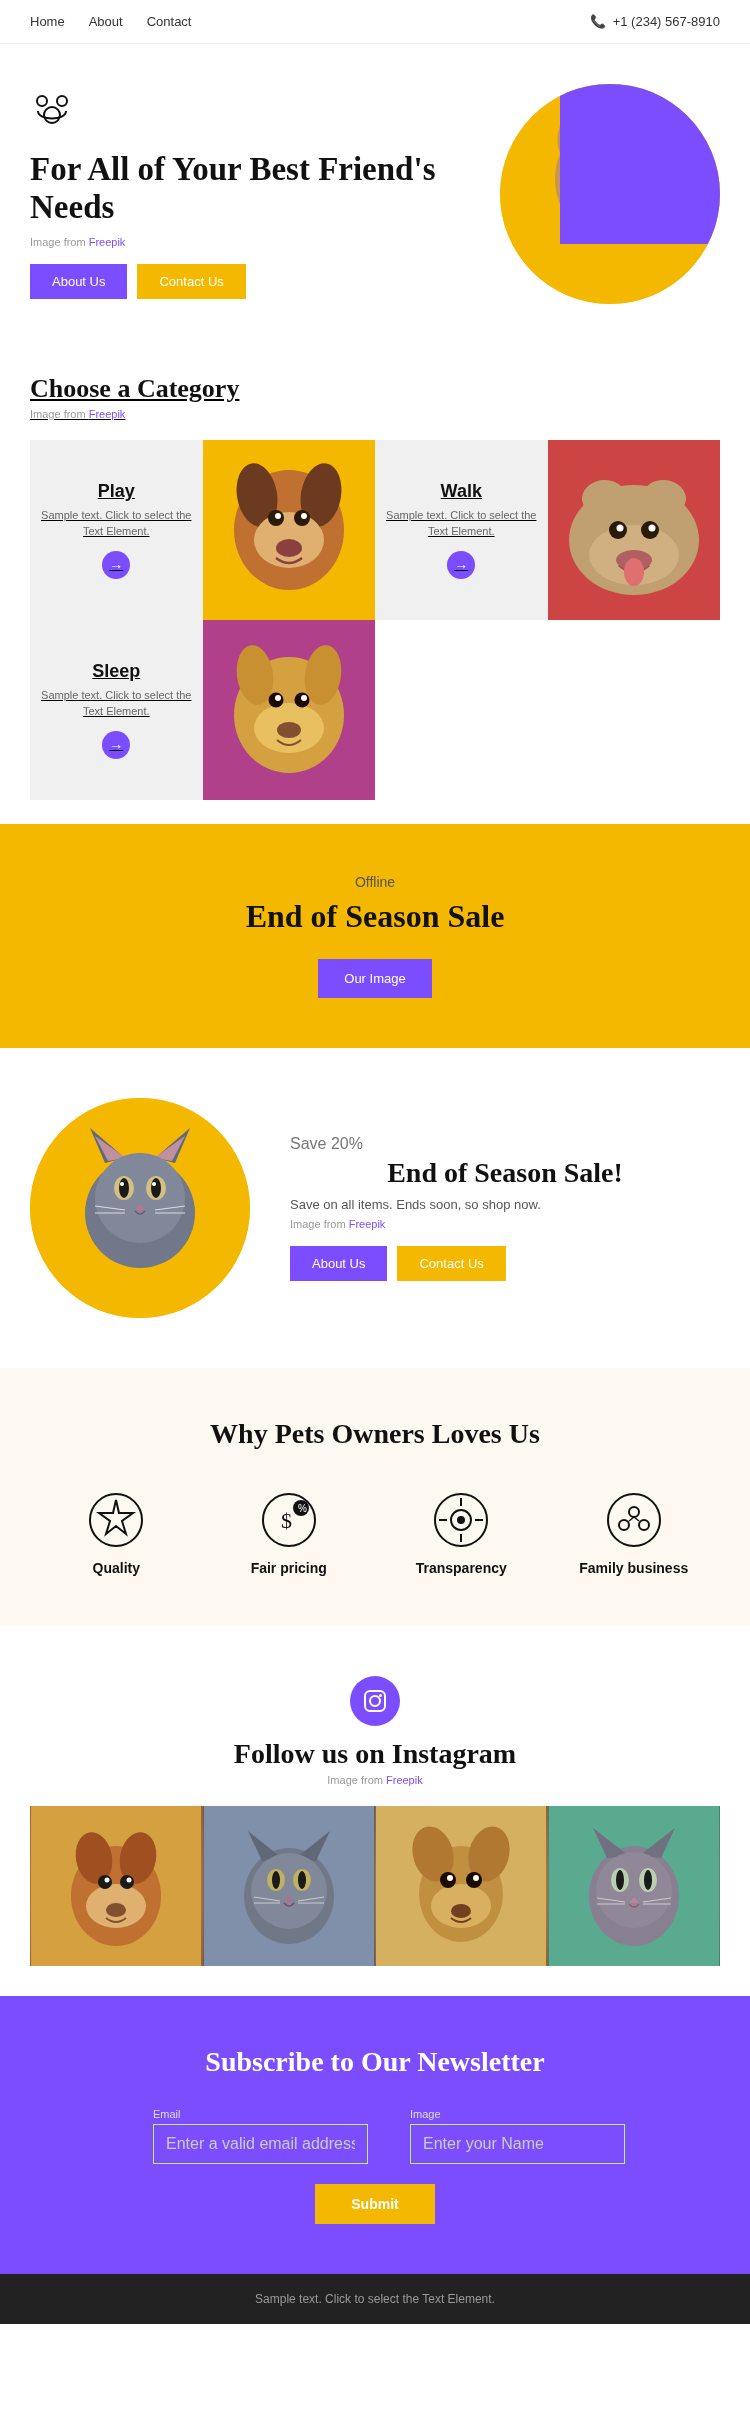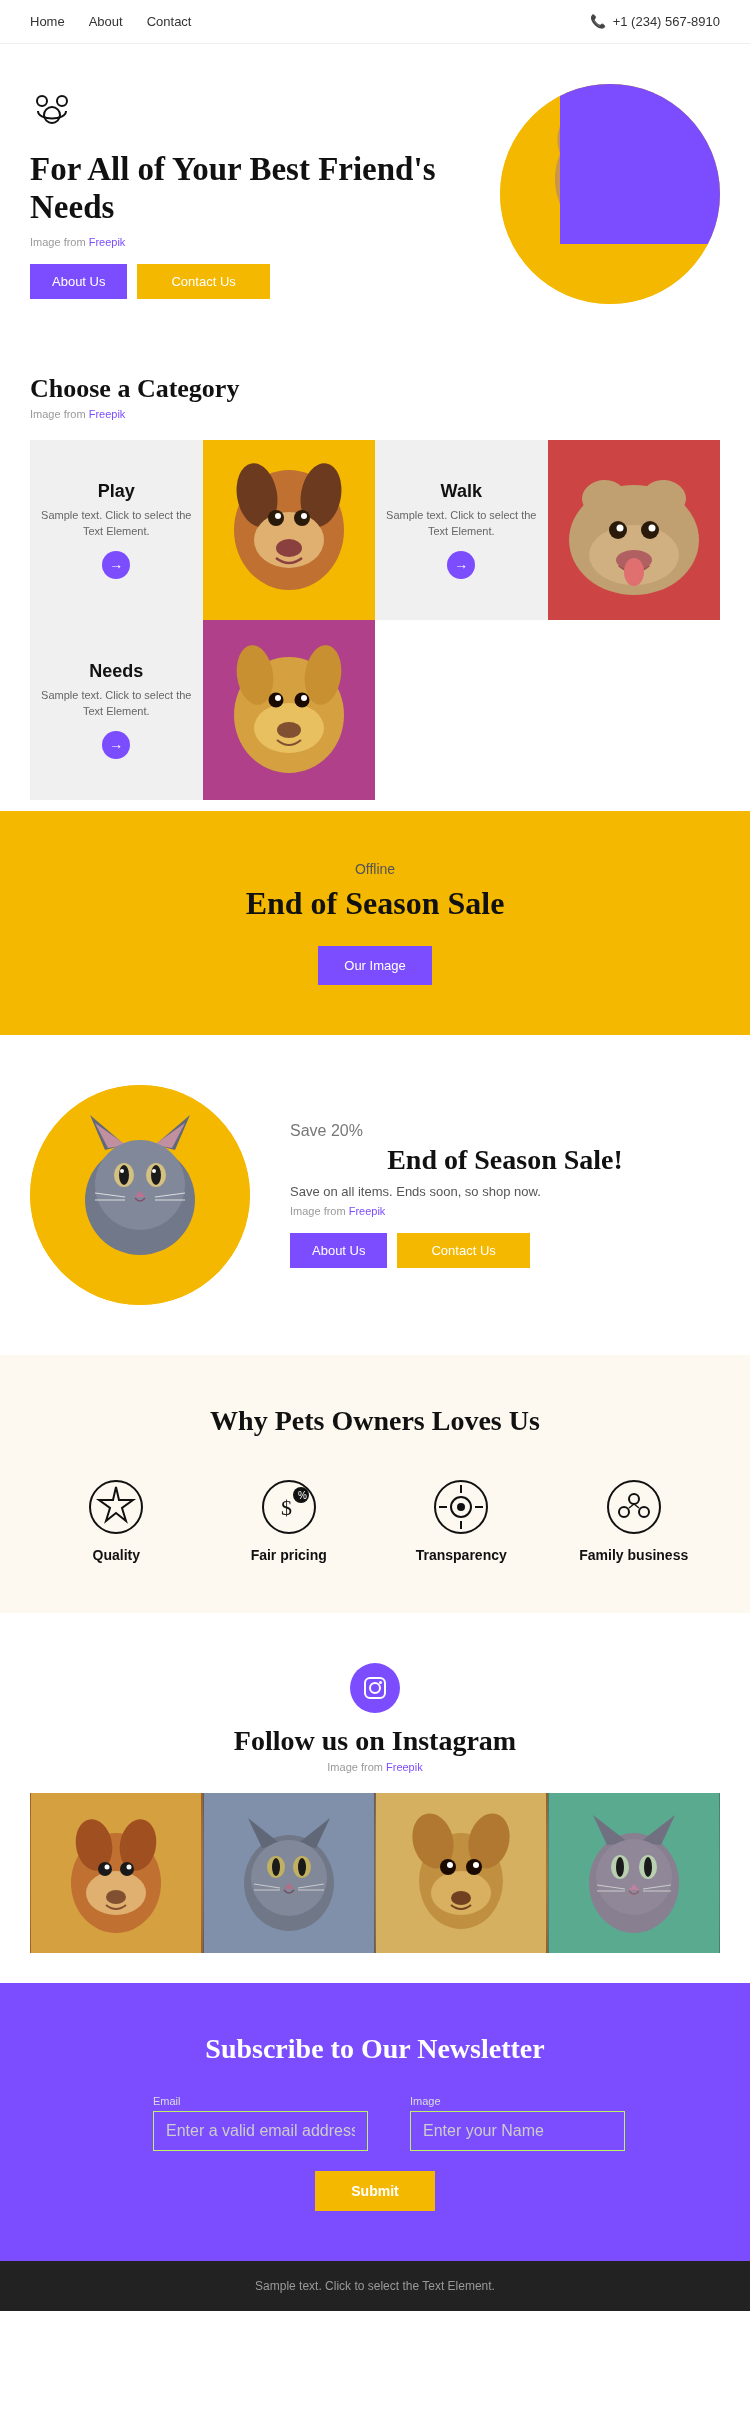--- a/index.html
+++ b/index.html
@@ -21,33 +21,33 @@
       padding: 40px 30px 30px 30px; position: relative; overflow: hidden;
     }
     .hero-text { flex: 1; }
     .hero-logo { margin-bottom: 14px; }
     .hero-logo svg { width: 44px; height: 44px; }
     .hero-title { font-size: 33px; font-weight: 800; line-height: 1.15; color: #111; margin-bottom: 10px; }
     .hero-credit { font-size: 11px; color: #999; margin-bottom: 16px; font-family: sans-serif; }
     .hero-credit a { color: #7c4dff; }
     .hero-buttons { display: flex; gap: 10px; }
     .btn-purple { background: #7c4dff; color: #fff; border: none; padding: 10px 22px; font-size: 13px; cursor: pointer; font-family: sans-serif; }
-    .btn-yellow { background: #f5b800; color: #fff; border: none; padding: 10px 34px; font-size: 13px; cursor: pointer; font-family: sans-serif; }
+    .btn-yellow { background: #f5b800; color: #fff; border: none; padding: 10px 22px; font-size: 13px; cursor: pointer; font-family: sans-serif; }
     .hero-image-wrap {
       width: 220px; height: 220px; border-radius: 50%;
       background: #f5b800; overflow: hidden; position: relative; flex-shrink: 0;
       margin-left: 30px;
     }
     .hero-image-wrap .purple-bg {
       position: absolute; top: 0; right: 0; width: 160px; height: 160px;
       background: #7c4dff; border-radius: 0 50% 0 0;
     }
 
     
-    .category-section { padding: 40px 30px 11px; }
+    .category-section { padding: 40px 30px 24px; text-decoration: underline; }
     .section-title { font-size: 26px; font-weight: 800; color: #111; margin-bottom: 4px; }
     .section-credit { font-size: 11px; color: #999; margin-bottom: 20px; font-family: sans-serif; }
     .section-credit a { color: #7c4dff; }
     .category-grid {
       display: grid;
       grid-template-columns: 1fr 1fr 1fr 1fr;
       grid-template-rows: 180px 180px;
       gap: 0;
     }
     .cat-item {
@@ -232,21 +232,21 @@
         <circle cx="106" cy="88" r="3.5" fill="#fff"></circle>
         <circle cx="138" cy="88" r="3.5" fill="#fff"></circle>
         <path d="M105 125 Q120 138 135 125" stroke="#a05050" stroke-width="3" fill="none"></path>
         <ellipse cx="120" cy="120" rx="18" ry="10" fill="#b06060"></ellipse>
 
         <ellipse cx="120" cy="132" rx="10" ry="14" fill="#e07070"></ellipse>
       </svg>
     </div>
 
     <div class="cat-item">
-      <span class="cat-title">Needs</span>
+      <span class="cat-title">Sleep</span>
       <span class="cat-text">Sample text. Click to select the Text Element.</span>
       <div class="cat-arrow">→</div>
     </div>
 
     <div class="cat-item image purple">
       <svg viewBox="0 0 240 180" width="240" height="180">
         <rect width="240" height="180" fill="#b0408a"></rect>
         <ellipse cx="120" cy="95" rx="55" ry="58" fill="#d4a040"></ellipse>
         <ellipse cx="86" cy="55" rx="18" ry="30" fill="#c89030" transform="rotate(-8 86 55)"></ellipse>
         <ellipse cx="154" cy="55" rx="18" ry="30" fill="#c89030" transform="rotate(8 154 55)"></ellipse>

